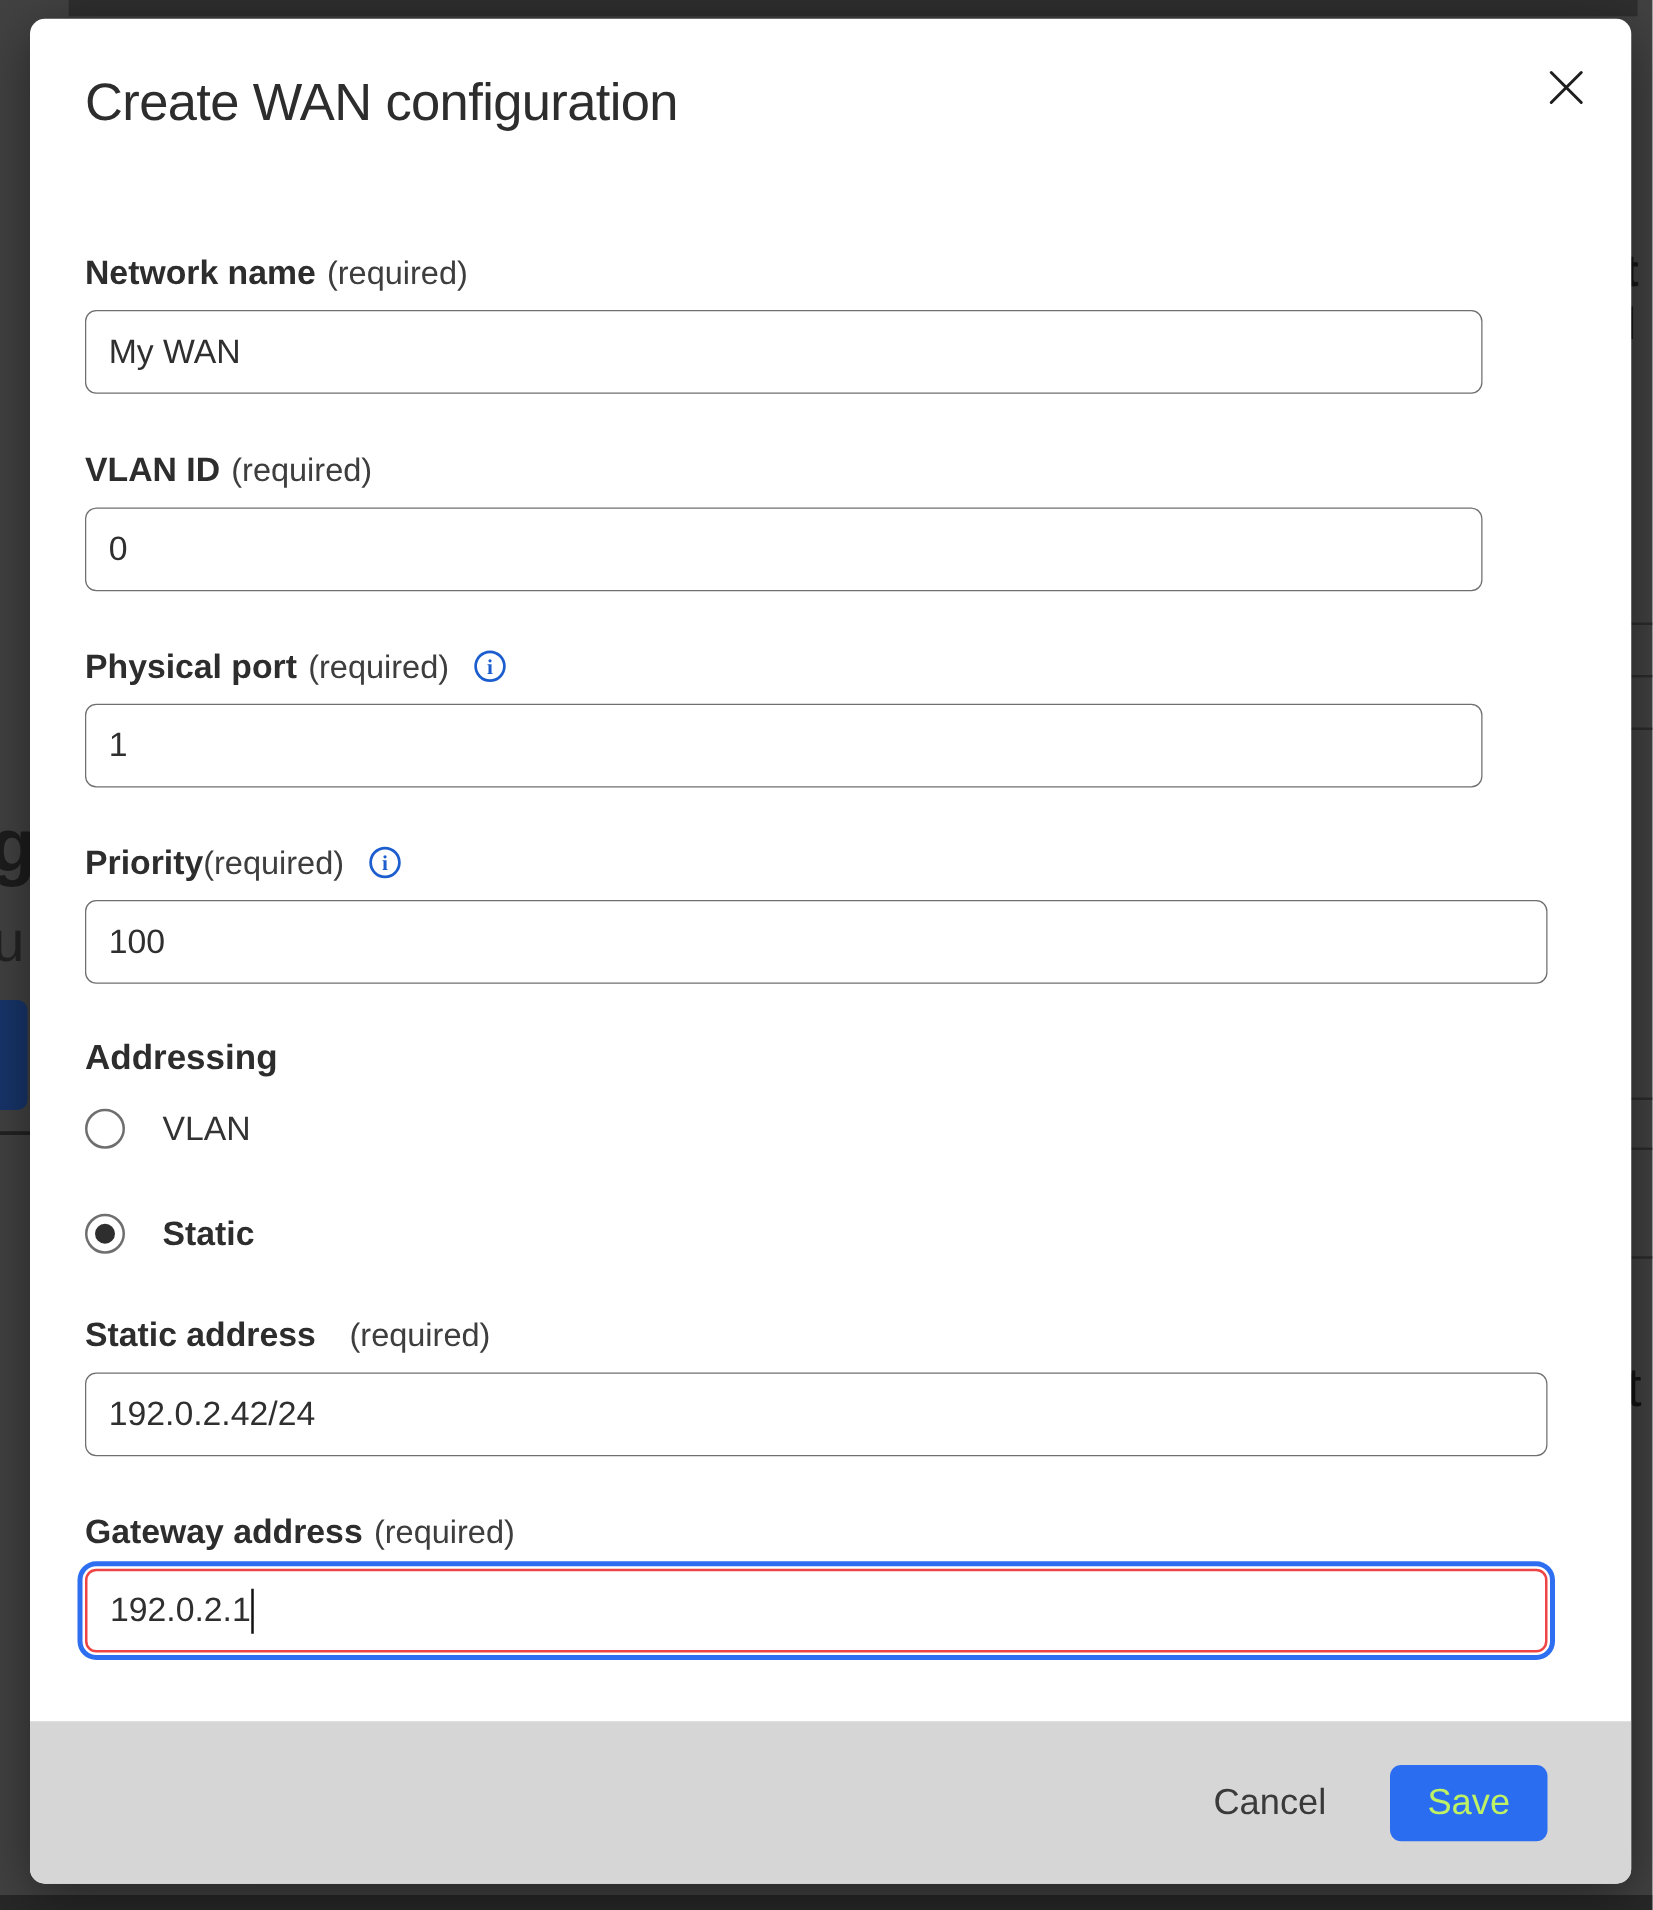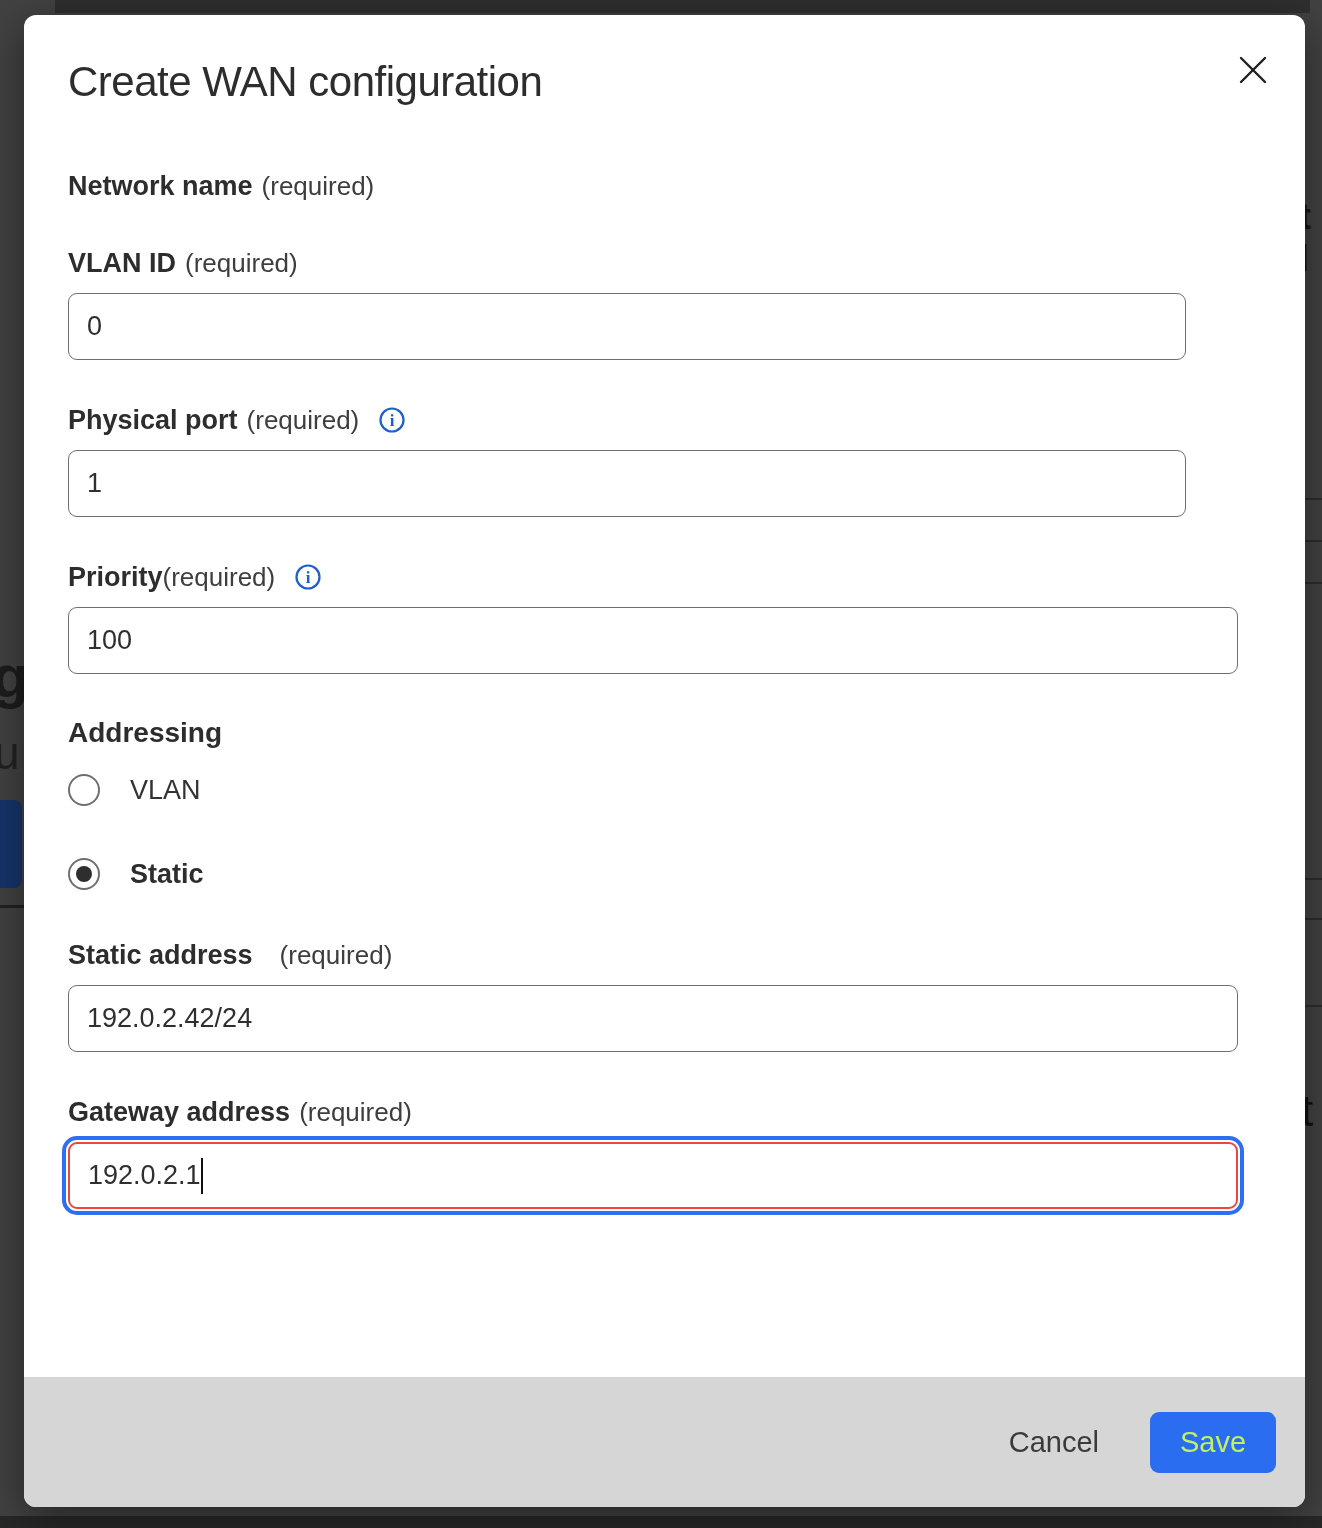--- a/index.html
+++ b/index.html
@@ -45,21 +45,21 @@
 
   .close-btn {
     position: absolute; top: 36px; right: 33px;
     width: 38px; height: 38px;
     background: none; border: none; padding: 4px;
     cursor: pointer; display: flex; align-items: center; justify-content: center;
   }
 
   
   .label-row { display: flex; align-items: center; height: 32px; }
-  .mt-64 { margin-top: 64px; }
+  .mt-64 { margin-top: 96px; }
   .mt-49 { margin-top: 49px; gap: 18px; }
   .mt-45 { margin-top: 45px; }
   .mt-44 { margin-top: 44px; }
   .field-label { font-size: 27px; font-weight: 700; color: #2d2d2d; white-space: pre; }
   .required-note { font-size: 26px; font-weight: 400; color: #3e3e3e; margin-left: 9px; }
   .required-note.tight { margin-left: 0; }
   .info-icon { margin-left: 19px; display: inline-flex; }
 
   .text-input {
     display: block;
@@ -98,21 +98,21 @@
   }
   .radio-dot { width: 16px; height: 16px; border-radius: 50%; background: #2e2e2e; }
   .radio-label { margin-left: 30px; font-size: 27px; color: #333; cursor: pointer; }
   .radio-label.selected { font-weight: 700; color: #2d2d2d; }
 
   
   .modal-footer {
     margin-top: auto;
     height: 130px; background: #d6d6d6;
     display: flex; align-items: center; justify-content: flex-end;
-    padding-right: 29px; gap: 49px;
+    padding-right: 67px; gap: 49px;
   }
   .cancel-btn {
     background: none; border: none; padding: 6px 2px;
     font-family: "Liberation Sans", sans-serif;
     font-size: 29px; color: #3a3a3a; cursor: pointer;
   }
   .save-btn {
     width: 126px; height: 61px;
     background: #2a6df1; border: none; border-radius: 9px;
     font-family: "Liberation Sans", sans-serif;
@@ -147,20 +147,21 @@
       </svg>
     </button>
 
     <h1 class="modal-title">Create WAN configuration</h1>
 
     <div>
       <div class="label-row mt-64">
         <span class="field-label">Network name</span>
         <span class="required-note">(required)</span>
       </div>
+      <input class="text-input w-narrow" type="text" value="My WAN" style="">
     </div>
 
     <div>
       <div class="label-row mt-45">
         <span class="field-label">VLAN ID</span>
         <span class="required-note">(required)</span>
       </div>
       <input class="text-input w-narrow" type="text" value="0" style="">
     </div>
 

